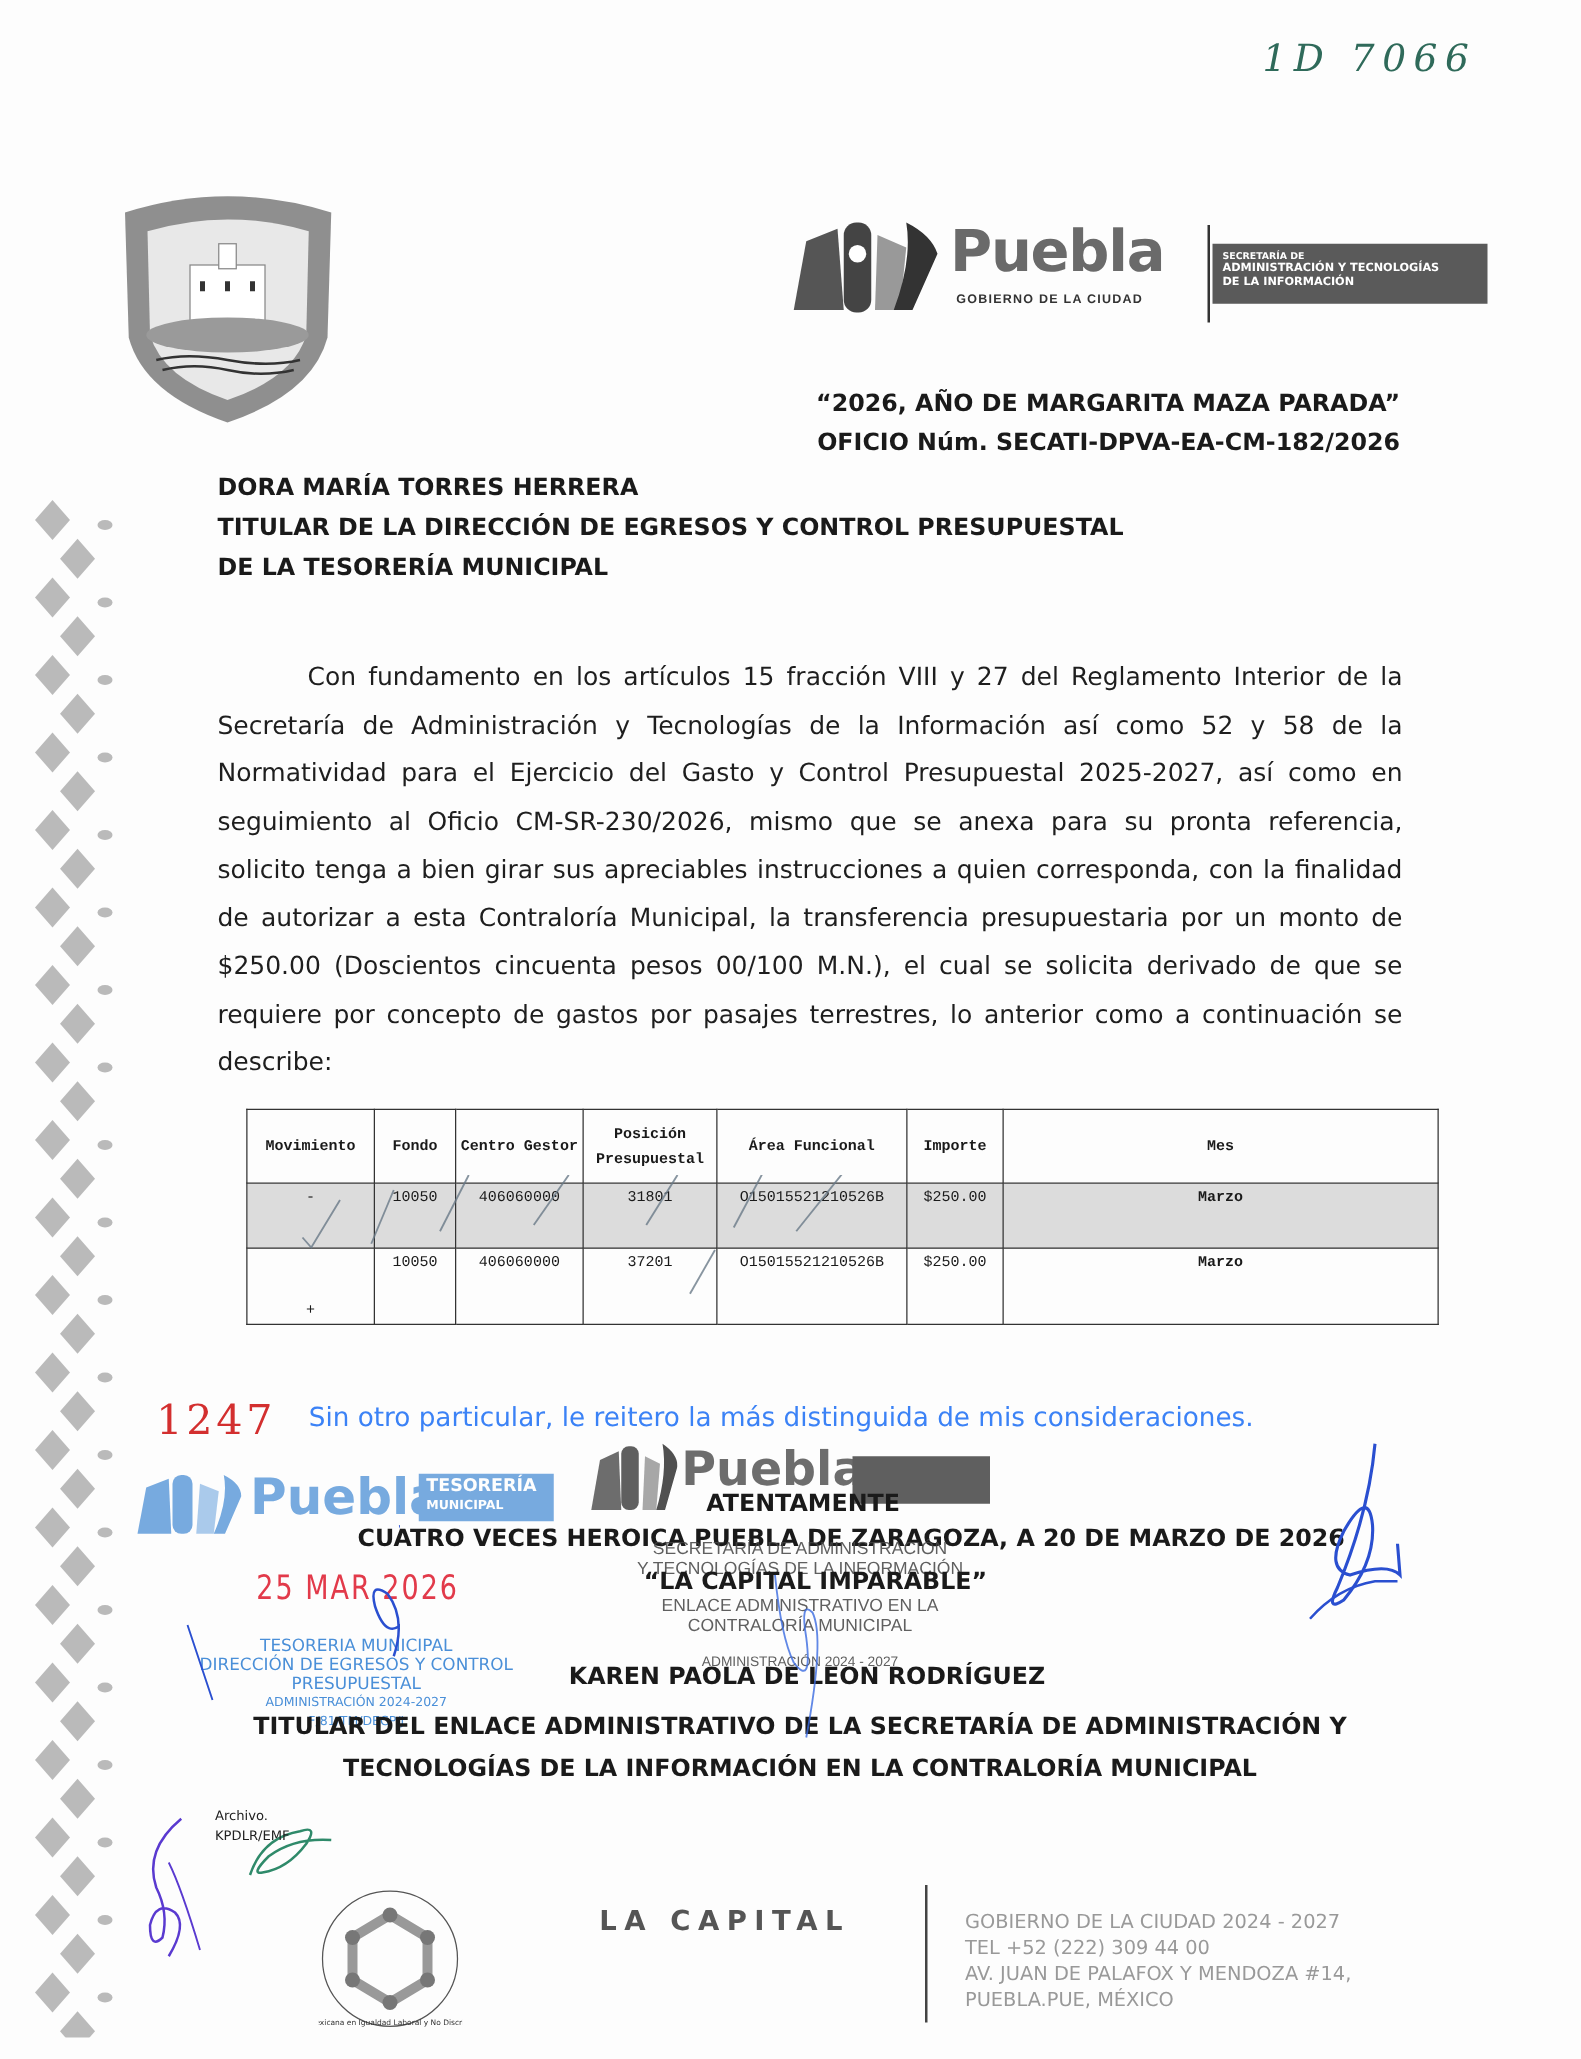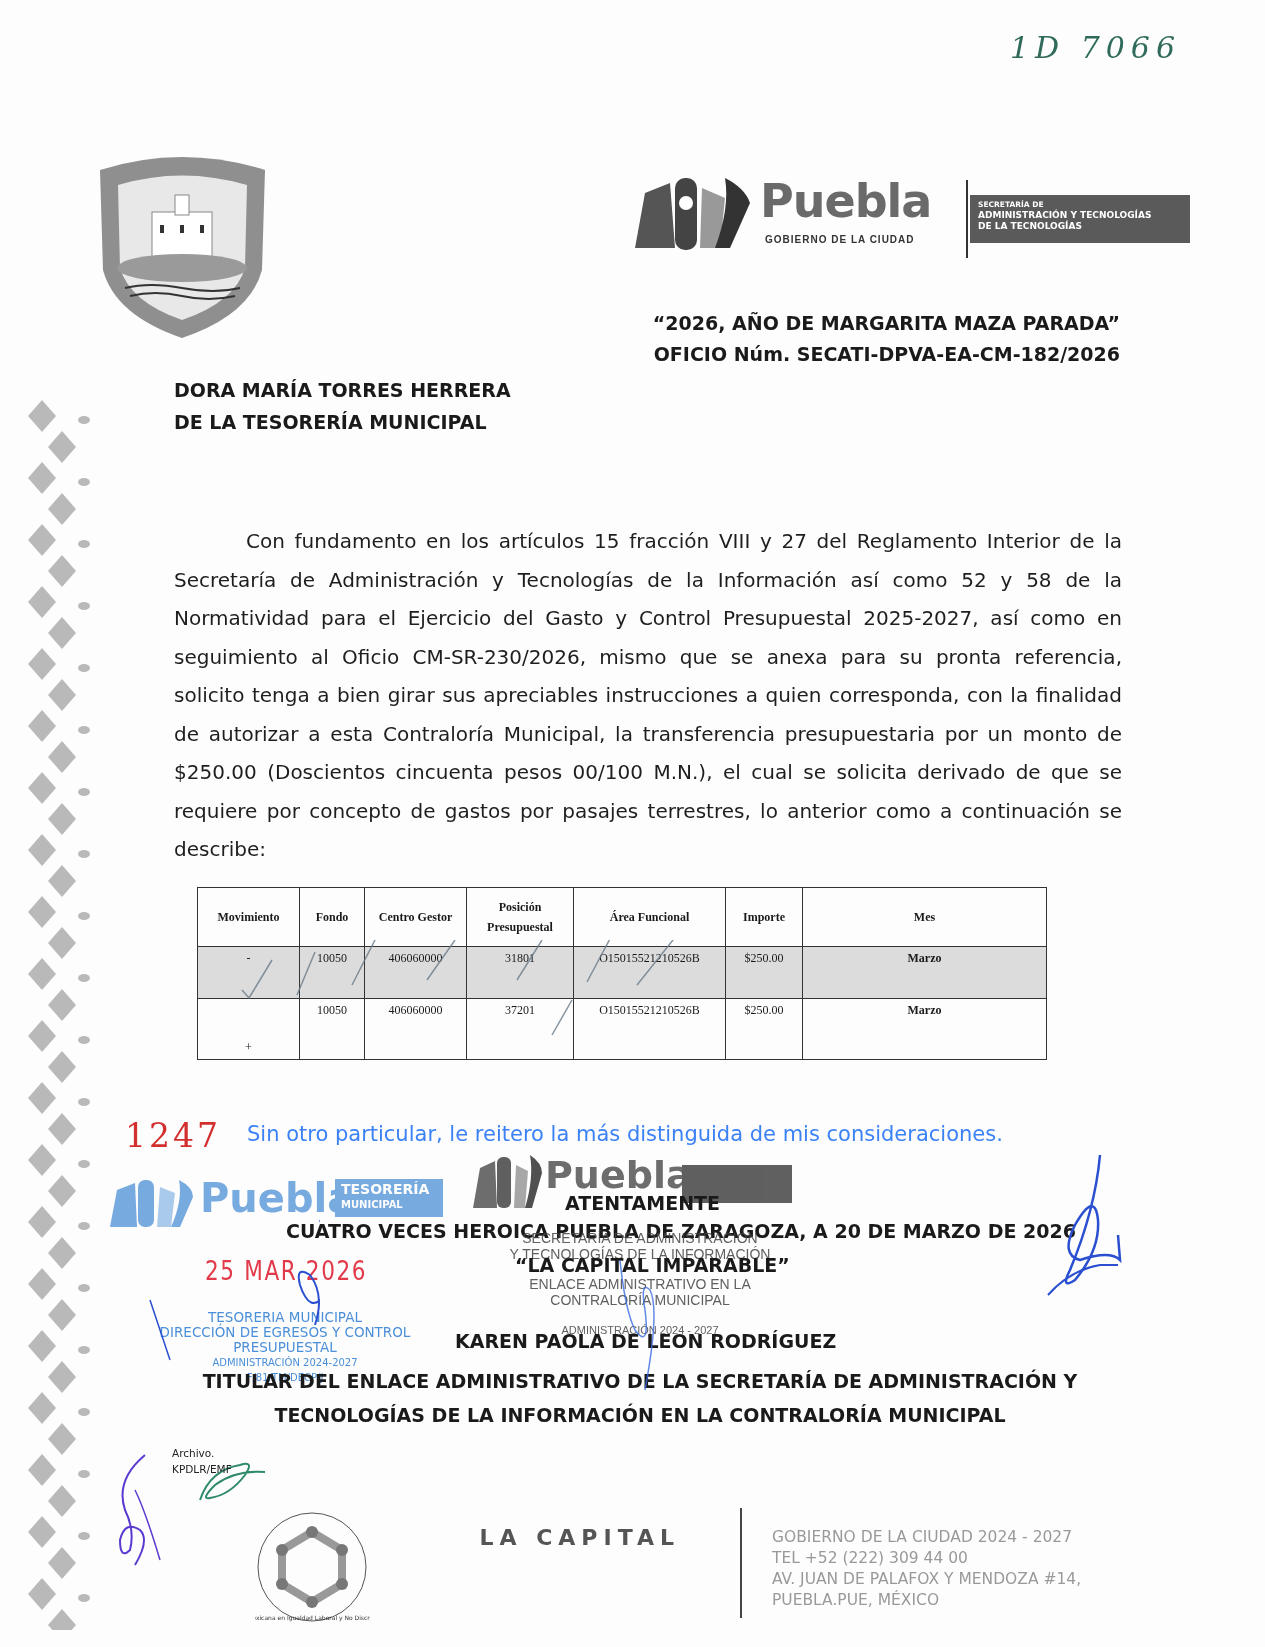--- a/index.html
+++ b/index.html
@@ -16,21 +16,21 @@
   .puebla-word { position:absolute; left:130px; top:6px; font-family:"DejaVu Sans", sans-serif; font-weight:bold; font-size:46px; color:#6a6a6a; letter-spacing:-1px; }
   .gob-ciudad { position:absolute; left:135px; top:66px; font-family:Liberation Sans, sans-serif; font-weight:bold; font-size:10px; letter-spacing:1px; color:#333; }
   .sec-box { left:970px; top:195px; width:220px; height:48px; background:#5a5a5a; color:#fff; font-family:"DejaVu Sans", sans-serif; font-weight:bold; font-size:9px; line-height:11px; padding:4px 8px; box-sizing:border-box; }
   .sec-divider { left:966px; top:180px; width:2px; height:78px; background:#333; }
   .motto { right:145px; top:312px; font-family:"DejaVu Sans", sans-serif; font-weight:bold; font-size:19px; text-align:right; }
   .oficio { right:145px; top:343px; font-family:"DejaVu Sans", sans-serif; font-weight:bold; font-size:19px; text-align:right; }
   .recipient { left:174px; top:374px; font-family:"DejaVu Sans", sans-serif; font-weight:bold; font-size:19px; line-height:32px; }
   .body-text { left:174px; top:522px; width:948px; font-family:"DejaVu Sans", sans-serif; font-size:20px; line-height:38.5px; text-align:justify; color:#1e1e1e; }
   .body-text p { margin:0; text-indent:72px; }
   
-  table.transfer { position:absolute; left:197px; top:887px; width:850px; border-collapse:collapse; font-family:Liberation Serif, serif; font-size:12px; }
+  table.transfer { position:absolute; left:197px; top:887px; width:954px; border-collapse:collapse; font-family:Liberation Mono, monospace; font-size:12px; }
   table.transfer th, table.transfer td { border:1.5px solid #333; text-align:center; vertical-align:top; padding:4px 3px; }
   table.transfer th { font-weight:bold; height:50px; vertical-align:middle; line-height:20px; }
   table.transfer tr.row-minus td { background:#dcdcdc; height:43px; }
   table.transfer tr.row-plus td { height:52px; }
   table.transfer td.mes { font-weight:bold; }
   
   .closing { left:247px; top:1122px; font-family:"DejaVu Sans", sans-serif; font-size:21px; color:#3b82f6; }
   .stamp-number { left:125px; top:1116px; font-family:"DejaVu Serif", serif; font-size:33px; color:#d32f2f; letter-spacing:3px; }
   .atentamente { left:565px; top:1192px; font-family:"DejaVu Sans", sans-serif; font-weight:bold; font-size:19px; }
   .place-date { left:246px; top:1220px; font-family:"DejaVu Sans", sans-serif; font-weight:bold; font-size:19px;margin-left:40px; }
@@ -148,28 +148,29 @@
     <path d="M70 80 L72 20 L95 30 L90 80 Z" fill="#999"></path>
     <path d="M85 80 Q100 40 95 10 Q115 20 120 35 L100 80 Z" fill="#333"></path>
   </svg>
   <div class="puebla-word">Puebla</div>
   <div class="gob-ciudad">GOBIERNO DE LA CIUDAD</div>
 </div>
 <div class="abs sec-divider"></div>
 <div class="abs sec-box">
   <div style="font-size:7.5px;">SECRETARÍA DE</div>
   <div>ADMINISTRACIÓN Y TECNOLOGÍAS</div>
-  <div>DE LA TECNOLOGÍAS</div>
+  <div>DE LA INFORMACIÓN</div>
 </div>
 
 <div class="abs motto">“2026, AÑO DE MARGARITA MAZA PARADA”</div>
 <div class="abs oficio">OFICIO Núm. SECATI-DPVA-EA-CM-182/2026</div>
 
 <div class="abs recipient">
   <div>DORA MARÍA TORRES HERRERA</div>
+  <div>TITULAR DE LA DIRECCIÓN DE EGRESOS Y CONTROL PRESUPUESTAL</div>
   <div>DE LA TESORERÍA MUNICIPAL</div>
 </div>
 
 <div class="abs body-text">
   <p>Con fundamento en los artículos 15 fracción VIII y 27 del Reglamento Interior de la Secretaría de Administración y Tecnologías de la Información así como 52 y 58 de la Normatividad para el Ejercicio del Gasto y Control Presupuestal 2025-2027, así como en seguimiento al Oficio CM-SR-230/2026, mismo que se anexa para su pronta referencia, solicito tenga a bien girar sus apreciables instrucciones a quien corresponda, con la finalidad de autorizar a esta Contraloría Municipal, la transferencia presupuestaria por un monto de $250.00 (Doscientos cincuenta pesos 00/100 M.N.), el cual se solicita derivado de que se requiere por concepto de gastos por pasajes terrestres, lo anterior como a continuación se describe:</p>
 </div>
 
 <table class="transfer">
   <thead>
     <tr>

